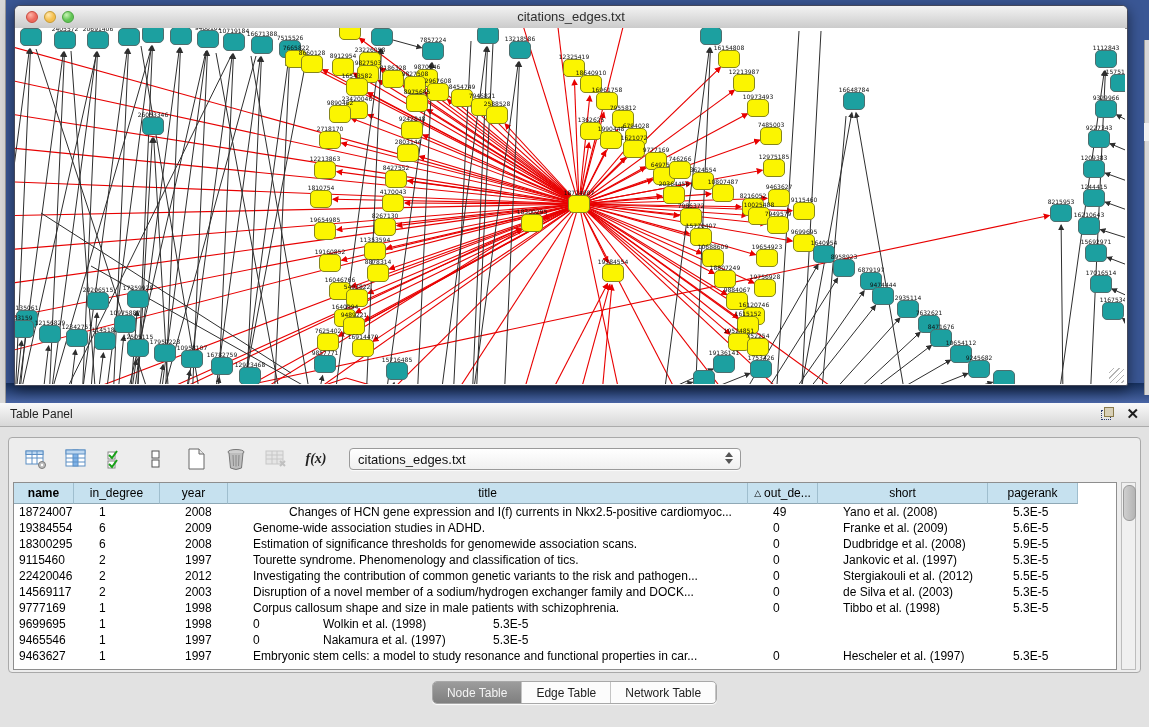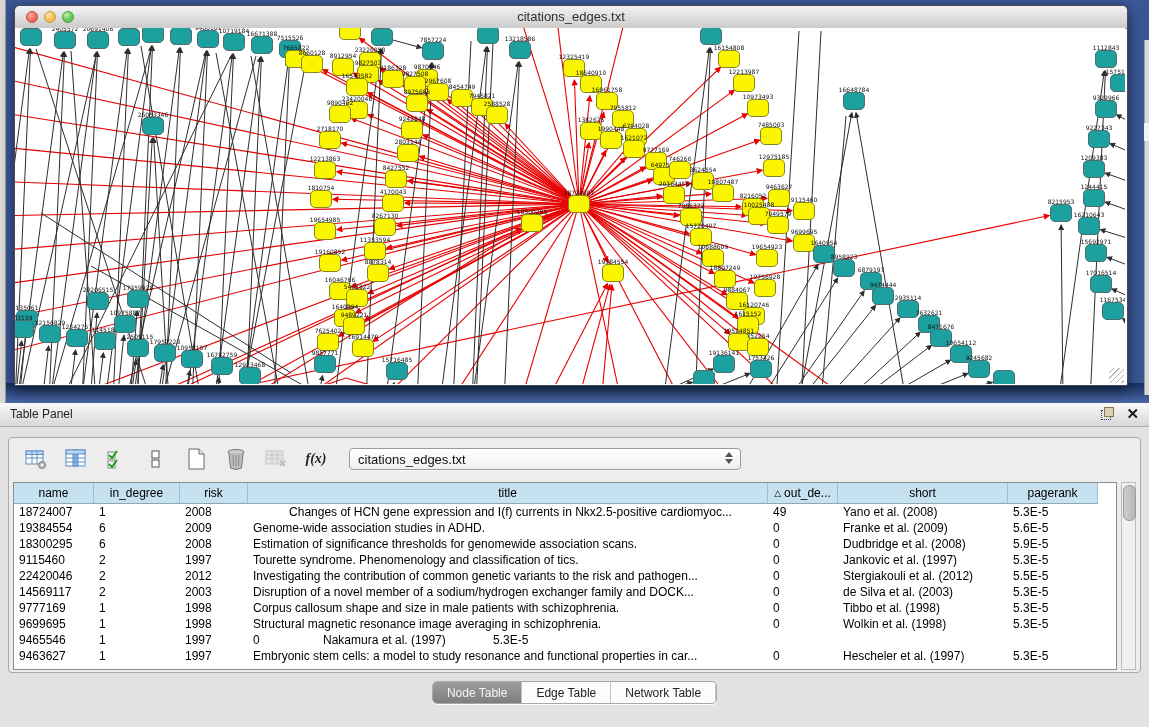--- a/index.html
+++ b/index.html
@@ -644,28 +644,28 @@
         <span>citations_edges.txt</span>
         <span class="arrows">
             <div class="up"></div>
             <div class="dn"></div>
           </span>
       </div>
     </div>
 
     <div class="tablebox">
       <div class="thead" id="thead">
-          <div class="th" style="width: 80px;">
+          <div class="th" style="width: 60px; font-weight: bold;">
             <span>name</span>
           </div>
           <div class="th" style="width: 86px;">
             <span>in_degree</span>
           </div>
           <div class="th" style="width: 68px;">
-            <span>risk</span>
+            <span>year</span>
           </div>
           <div class="th" style="width: 520px;">
             <span>title</span>
           </div>
           <div class="th" style="width: 70px;">
             <span class="sort">△</span>
             <span>out_de...</span>
           </div>
           <div class="th" style="width: 170px;">
             <span>short</span>
@@ -735,21 +735,20 @@
             <div class="td" style="width: 68px;">1998</div>
             <div class="td" style="width: 520px;">Corpus callosum shape and size in male patients with schizophrenia.</div>
             <div class="td" style="width: 70px;">0</div>
             <div class="td" style="width: 170px;">Tibbo et al. (1998)</div>
             <div class="td" style="width: 90px;">5.3E-5</div>
           </div>
           <div class="trow">
             <div class="td" style="width: 80px;">9699695</div>
             <div class="td" style="width: 86px;">1</div>
             <div class="td" style="width: 68px;">1998</div>
-            <div class="td" style="width: 520px;">Structural magnetic resonance image averaging in schizophrenia.</div>
             <div class="td" style="width: 70px;">0</div>
             <div class="td" style="width: 170px;">Wolkin et al. (1998)</div>
             <div class="td" style="width: 90px;">5.3E-5</div>
           </div>
           <div class="trow">
             <div class="td" style="width: 80px;">9465546</div>
             <div class="td" style="width: 86px;">1</div>
             <div class="td" style="width: 68px;">1997</div>
             <div class="td" style="width: 70px;">0</div>
             <div class="td" style="width: 170px;">Nakamura et al. (1997)</div>

